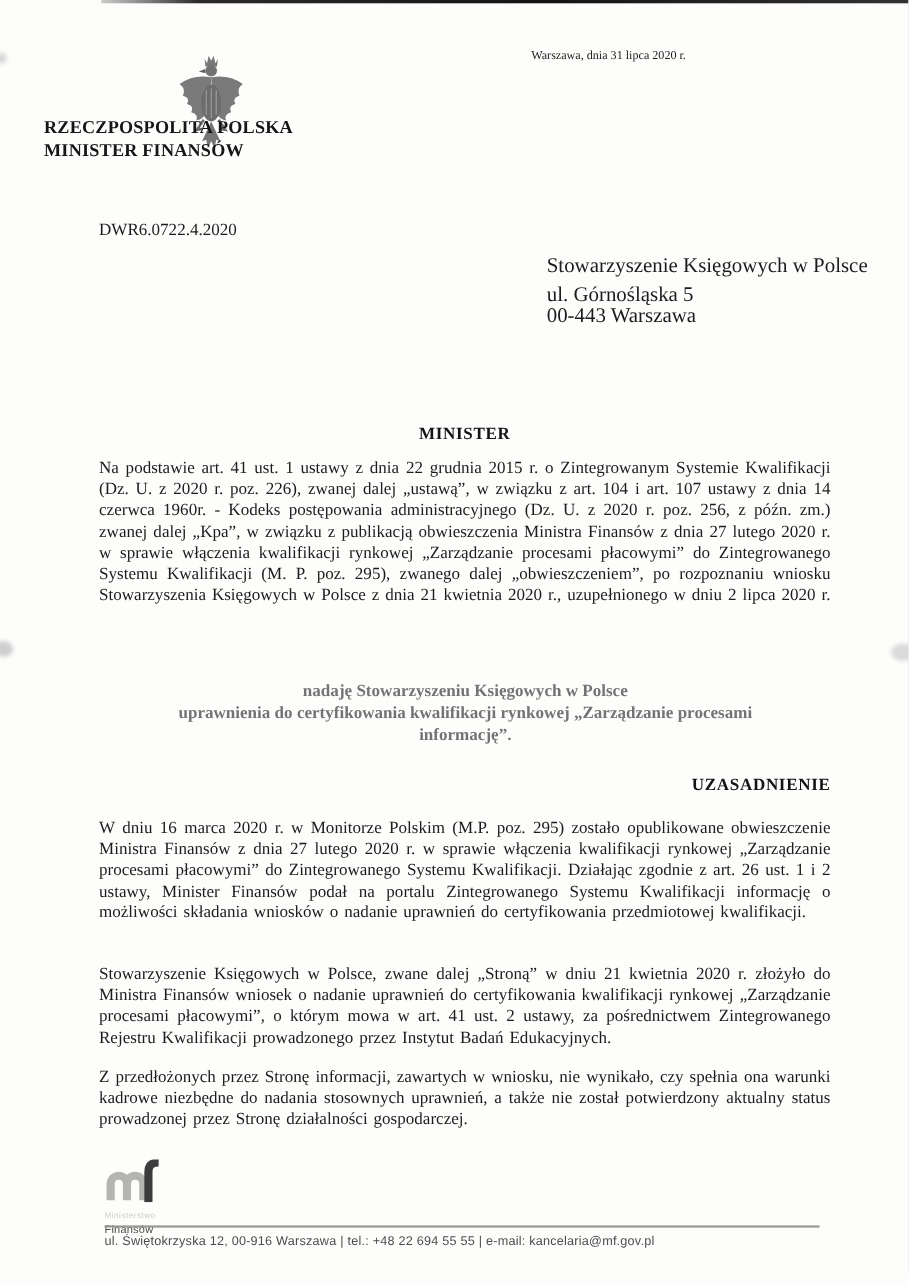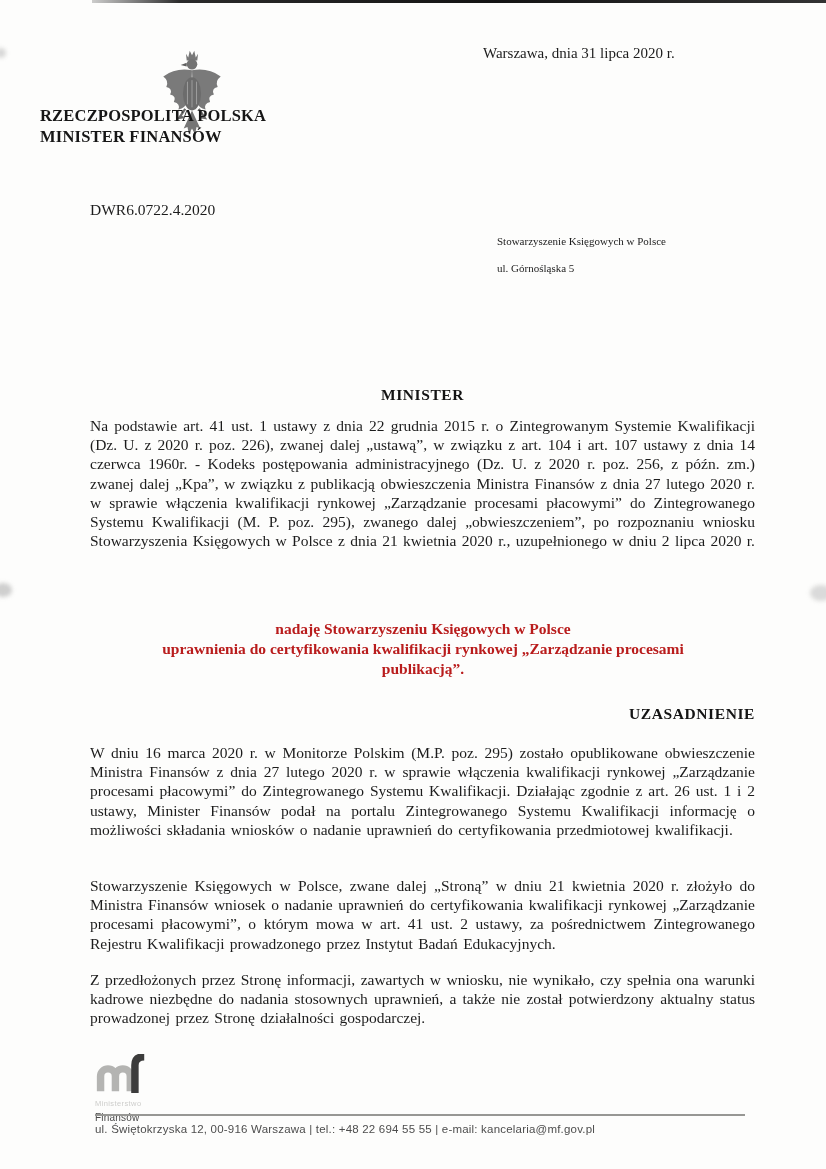--- a/index.html
+++ b/index.html
@@ -22,41 +22,41 @@
   .smudge.b{left:810px;top:585px;width:22px;height:16px;background:rgba(140,140,140,.30);}
   .smudge.c{left:-4px;top:48px;width:10px;height:10px;background:rgba(130,130,130,.30);}
 
   
   .emblem{position:absolute;left:158px;top:42px;width:68px;height:102px;}
   .letterhead-name{
     position:absolute;left:40px;top:105px;width:315px;
     text-align:left;font-weight:bold;font-size:16.5px;line-height:21px;
     color:#161616;letter-spacing:.2px;
   }
-  .date-line{position:absolute;left:483px;top:45px;font-size:15px;}
+  .date-line{position:absolute;left:483px;top:45px;font-size:11px;}
   .ref-number{position:absolute;left:90px;top:201px;font-size:15.5px;}
-  .addressee{position:absolute;left:497px;top:232px;font-size:11px;line-height:19.5px;}
+  .addressee{position:absolute;left:497px;top:232px;font-size:19px;line-height:19.5px;}
   .addressee .street{margin-top:7px;}
 
   
   .doc-title{
     position:absolute;left:90px;width:665px;top:386px;
     text-align:center;font-weight:bold;font-size:15.5px;letter-spacing:.6px;color:#141414;
   }
   .para{
     position:absolute;left:90px;width:665px;
     font-size:15.5px;line-height:19.2px;text-align:justify;word-spacing:1.5px;
   }
   .para1{top:416px;}
   .para2{top:743px;}
   .para3{top:876px;}
   .para4{top:970px;}
   .ruling{
     position:absolute;left:103px;top:619px;width:640px;
-    text-align:center;font-weight:bold;font-size:15.5px;line-height:20px;color:#b91c1c;
+    text-align:center;font-weight:bold;font-size:15.5px;line-height:20px;color:#737373;
   }
   .section-title{
     position:absolute;left:90px;width:665px;top:705px;
     text-align:right;font-weight:bold;font-size:15.5px;letter-spacing:.6px;color:#141414;
   }
 
   
   .mf-logo{position:absolute;left:95px;top:1054px;width:110px;}
   .mf-logo .faint{
     font-family:"Liberation Sans", sans-serif;font-size:7.5px;color:#cdcdcb;
@@ -115,30 +115,31 @@
     <div>MINISTER FINANSÓW</div>
   </div>
 
   <div class="date-line">Warszawa, dnia 31 lipca 2020 r.</div>
 
   <div class="ref-number">DWR6.0722.4.2020</div>
 
   <div class="addressee">
     <div>Stowarzyszenie Księgowych w Polsce</div>
     <div class="street">ul. Górnośląska 5</div>
+    <div>00-443 Warszawa</div>
   </div>
 
   <div class="doc-title">MINISTER</div>
 
   <div class="para para1">Na podstawie art. 41 ust. 1 ustawy z dnia 22 grudnia 2015 r. o Zintegrowanym Systemie Kwalifikacji (Dz. U. z 2020 r. poz. 226), zwanej dalej „ustawą”, w związku z art. 104 i art. 107 ustawy z dnia 14 czerwca 1960r. - Kodeks postępowania administracyjnego (Dz. U. z 2020 r. poz. 256, z późn. zm.) zwanej dalej „Kpa”, w związku z publikacją obwieszczenia Ministra Finansów z dnia 27 lutego 2020 r. w sprawie włączenia kwalifikacji rynkowej „Zarządzanie procesami płacowymi” do Zintegrowanego Systemu Kwalifikacji (M. P. poz. 295), zwanego dalej „obwieszczeniem”, po rozpoznaniu wniosku Stowarzyszenia Księgowych w Polsce z dnia 21 kwietnia 2020 r., uzupełnionego w dniu 2 lipca 2020 r.</div>
 
   <div class="ruling">
     <div>nadaję Stowarzyszeniu Księgowych w Polsce</div>
     <div>uprawnienia do certyfikowania kwalifikacji rynkowej „Zarządzanie procesami</div>
-    <div>publikacją”.</div>
+    <div>informację”.</div>
   </div>
 
   <div class="section-title">UZASADNIENIE</div>
 
   <div class="para para2">W dniu 16 marca 2020 r. w Monitorze Polskim (M.P. poz. 295) zostało opublikowane obwieszczenie Ministra Finansów z dnia 27 lutego 2020 r. w sprawie włączenia kwalifikacji rynkowej „Zarządzanie procesami płacowymi” do Zintegrowanego Systemu Kwalifikacji. Działając zgodnie z art. 26 ust. 1 i 2 ustawy, Minister Finansów podał na portalu Zintegrowanego Systemu Kwalifikacji informację o możliwości składania wniosków o nadanie uprawnień do certyfikowania przedmiotowej kwalifikacji.</div>
   <div class="para para3">Stowarzyszenie Księgowych w Polsce, zwane dalej „Stroną” w dniu 21 kwietnia 2020 r. złożyło do Ministra Finansów wniosek o nadanie uprawnień do certyfikowania kwalifikacji rynkowej „Zarządzanie procesami płacowymi”, o którym mowa w art. 41 ust. 2 ustawy, za pośrednictwem Zintegrowanego Rejestru Kwalifikacji prowadzonego przez Instytut Badań Edukacyjnych.</div>
   <div class="para para4">Z przedłożonych przez Stronę informacji, zawartych w wniosku, nie wynikało, czy spełnia ona warunki kadrowe niezbędne do nadania stosownych uprawnień, a także nie został potwierdzony aktualny status prowadzonej przez Stronę działalności gospodarczej.</div>
 
   <div class="mf-logo">
     <svg viewBox="0 0 56 42" width="52" height="39" aria-hidden="true">

